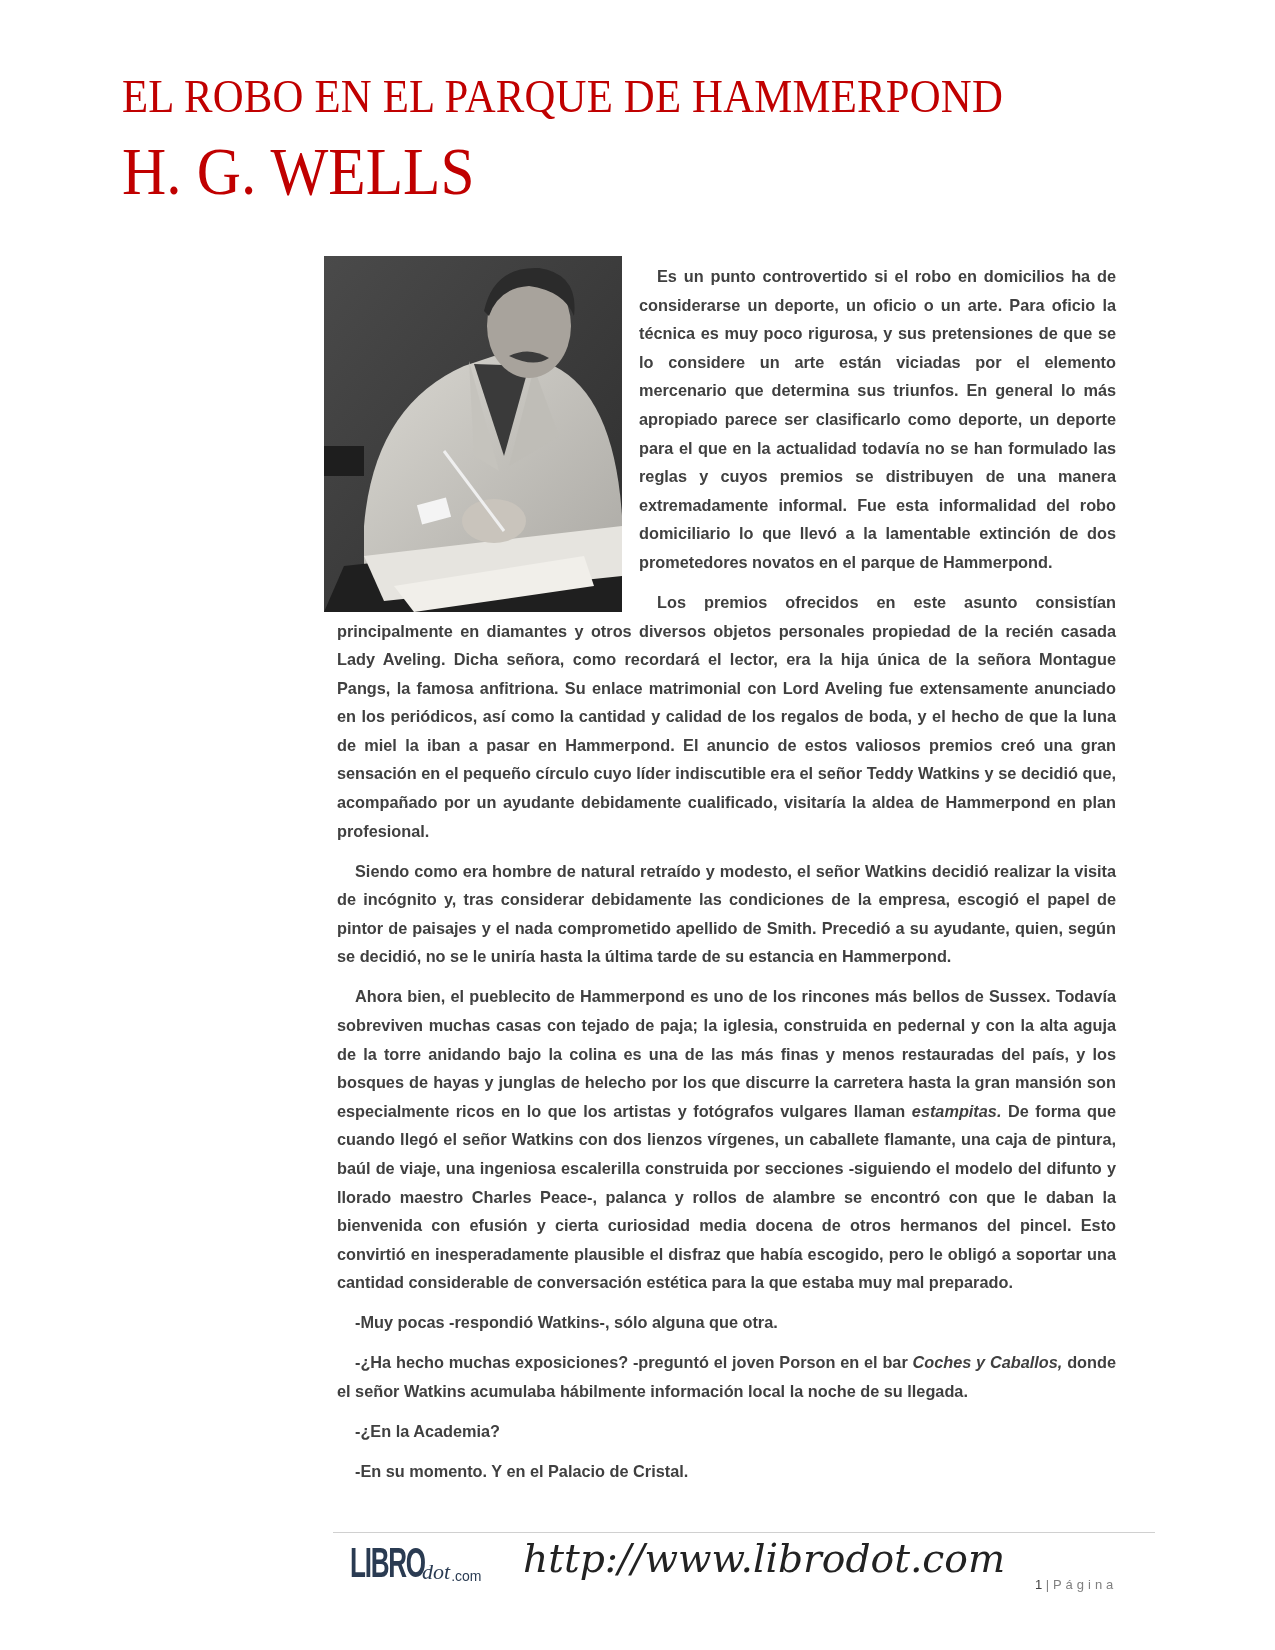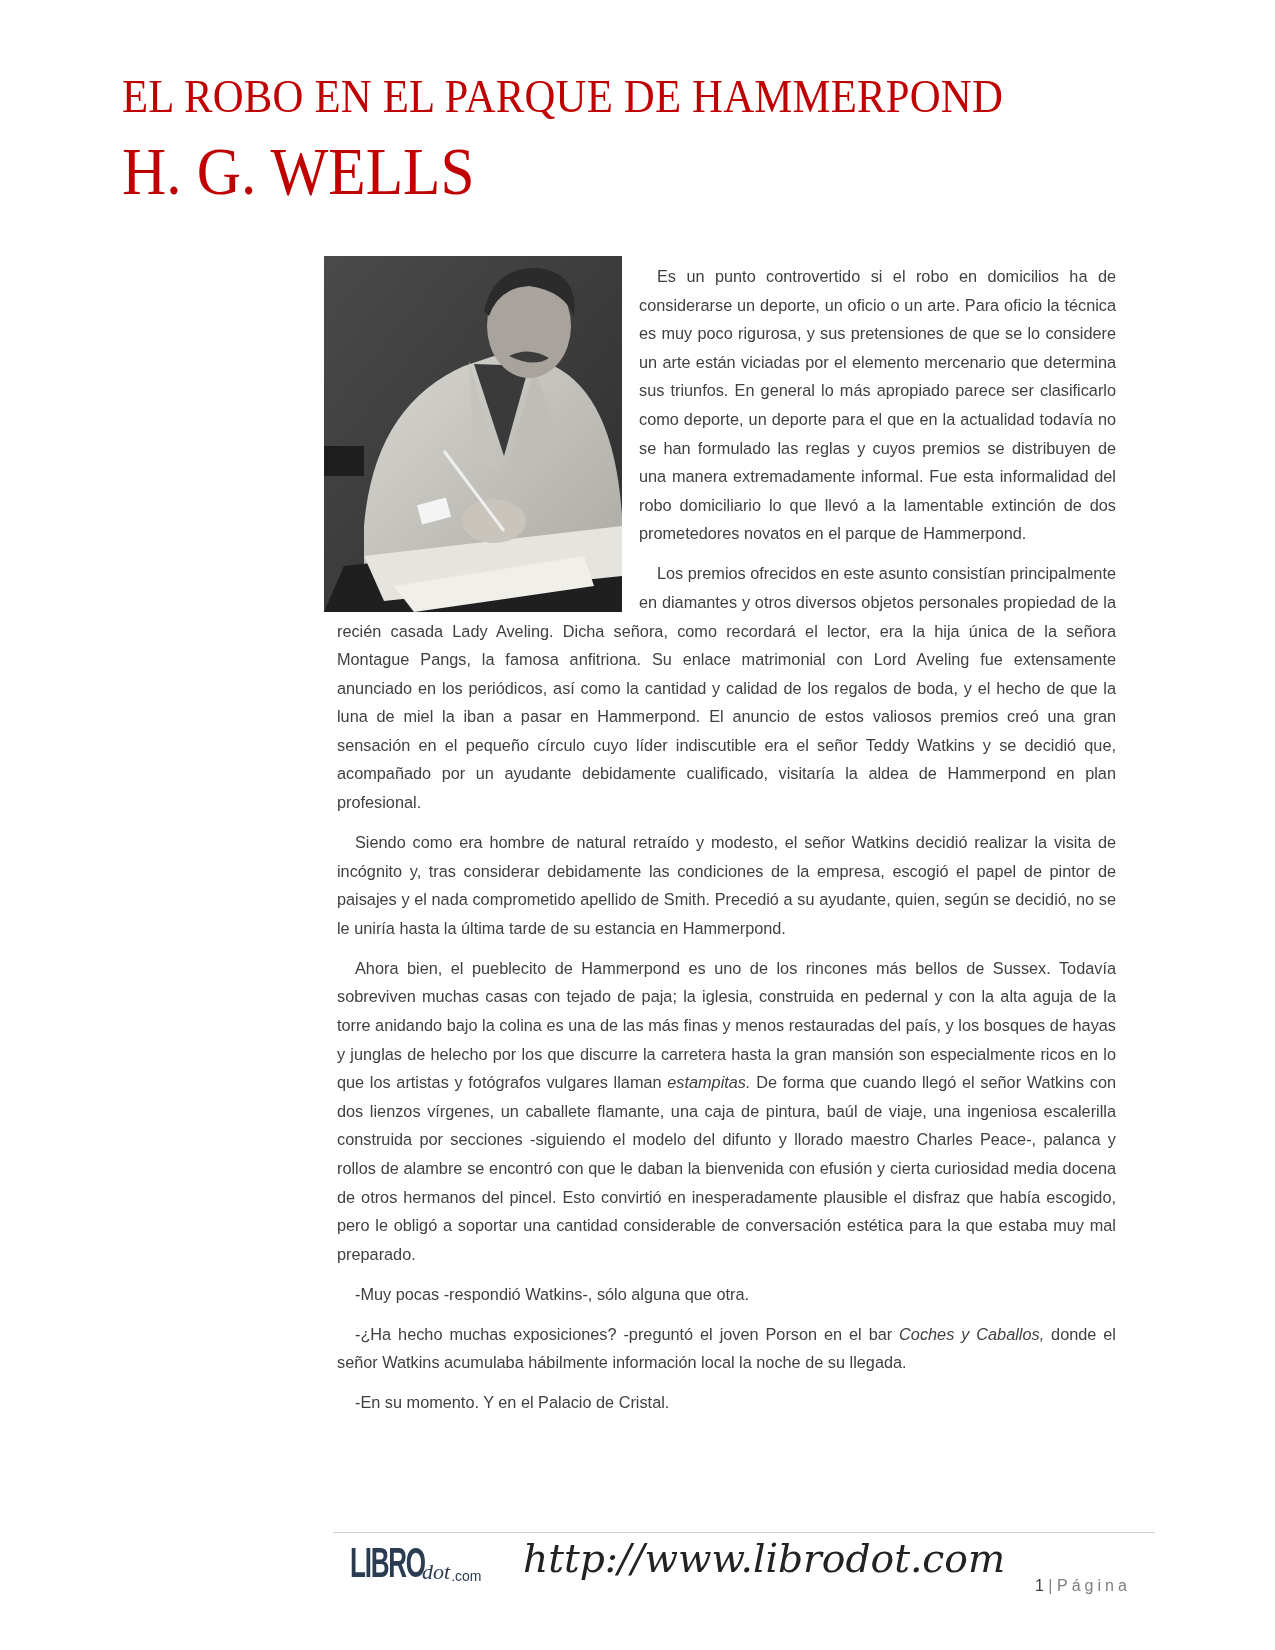--- a/index.html
+++ b/index.html
@@ -24,21 +24,21 @@
       background: #555;
       overflow: hidden;
     }
     .body {
       position: absolute; left: 337px; top: 262px; width: 779px;
       font-family: "Liberation Sans", "DejaVu Sans", sans-serif;
       font-size: 16.3px; line-height: 28.6px; color: #404040;
       text-align: justify;
     }
     .float-spacer { float: left; width: 302px; height: 350px; }
-    .body p { margin: 0 0 11.4px 0; text-indent: 18px; }
+    .body p { margin: 0 0 11.4px 0; text-indent: 18px; font-weight: bold; }
     .body em { font-style: italic; margin-top: 22px; }
     .footer-line {
       position: absolute; left: 333px; top: 1532px; width: 822px; height: 1px; background: #d0d0d0;
     }
     .footer-logo {
       position: absolute; left: 350px; top: 1543px; height: 40px; display: flex; align-items: flex-end;
     }
     .logo-libro {
       font-family: "Liberation Sans", "DejaVu Sans", sans-serif; font-weight: bold;
       font-size: 42px; color: #2a3b52; letter-spacing: -2px;
@@ -55,21 +55,21 @@
     }
     .footer-url {
       position: absolute; left: 523px; top: 1535px;
       font-family: "DejaVu Serif", "Liberation Serif", serif; font-style: italic;
       font-size: 40px; color: #222; white-space: nowrap;
       transform: scaleX(0.98); transform-origin: left top;
     }
     .page-num {
       position: absolute; left: 1035px; top: 1577px;
       font-family: "Liberation Sans", "DejaVu Sans", sans-serif;
-      font-size: 16px; color: #7f7f7f; white-space: nowrap;
+      font-size: 13px; color: #7f7f7f; white-space: nowrap;
     }
     .page-num .n { color: #404040; }
     .page-num .word { letter-spacing: 4px; }
   </style>
 </head>
 <body>
 
 <div class="page">
 
   <h1 class="title-main">EL ROBO EN EL PARQUE DE HAMMERPOND</h1>
@@ -111,20 +111,21 @@
   </div>
 
   <div class="body">
     <div class="float-spacer"></div>
     <p>Es un punto controvertido si el robo en domicilios ha de considerarse un deporte, un oficio o un arte. Para oficio la técnica es muy poco rigurosa, y sus pretensiones de que se lo considere un arte están viciadas por el elemento mercenario que determina sus triunfos. En general lo más apropiado parece ser clasificarlo como deporte, un deporte para el que en la actualidad todavía no se han formulado las reglas y cuyos premios se distribuyen de una manera extremadamente informal. Fue esta informalidad del robo domiciliario lo que llevó a la lamentable extinción de dos prometedores novatos en el parque de Hammerpond.</p>
     <p>Los premios ofrecidos en este asunto consistían principalmente en diamantes y otros diversos objetos personales propiedad de la recién casada Lady Aveling. Dicha señora, como recordará el lector, era la hija única de la señora Montague Pangs, la famosa anfitriona. Su enlace matrimonial con Lord Aveling fue extensamente anunciado en los periódicos, así como la cantidad y calidad de los regalos de boda, y el hecho de que la luna de miel la iban a pasar en Hammerpond. El anuncio de estos valiosos premios creó una gran sensación en el pequeño círculo cuyo líder indiscutible era el señor Teddy Watkins y se decidió que, acompañado por un ayudante debidamente cualificado, visitaría la aldea de Hammerpond en plan profesional.</p>
     <p>Siendo como era hombre de natural retraído y modesto, el señor Watkins decidió realizar la visita de incógnito y, tras considerar debidamente las condiciones de la empresa, escogió el papel de pintor de paisajes y el nada comprometido apellido de Smith. Precedió a su ayudante, quien, según se decidió, no se le uniría hasta la última tarde de su estancia en Hammerpond.</p>
     <p><span>Ahora bien, el pueblecito de Hammerpond es uno de los rincones más bellos de Sussex. Todavía sobreviven muchas casas con tejado de paja; la iglesia, construida en pedernal y con la alta aguja de la torre anidando bajo la colina es una de las más finas y menos restauradas del país, y los bosques de hayas y junglas de helecho por los que discurre la carretera hasta la gran mansión son especialmente ricos en lo que los artistas y fotógrafos vulgares llaman </span><em>estampitas.</em><span> De forma que cuando llegó el señor Watkins con dos lienzos vírgenes, un caballete flamante, una caja de pintura, baúl de viaje, una ingeniosa escalerilla construida por secciones -siguiendo el modelo del difunto y llorado maestro Charles Peace-, palanca y rollos de alambre se encontró con que le daban la bienvenida con efusión y cierta curiosidad media docena de otros hermanos del pincel. Esto convirtió en inesperadamente plausible el disfraz que había escogido, pero le obligó a soportar una cantidad considerable de conversación estética para la que estaba muy mal preparado.</span></p>
     <p>-Muy pocas -respondió Watkins-, sólo alguna que otra.</p>
     <p><span>-¿Ha hecho muchas exposiciones? -preguntó el joven Porson en el bar </span><em>Coches y Caballos,</em><span> donde el señor Watkins acumulaba hábilmente información local la noche de su llegada.</span></p>
+    <p>-¿En la Academia?</p>
     <p>-En su momento. Y en el Palacio de Cristal.</p>
   </div>
 
   <div class="footer-line"></div>
 
   <div class="footer-logo">
     <span class="logo-libro">LIBRO</span>
     <span class="logo-dot">dot</span>
     <span class="logo-com">.com</span>
   </div>

